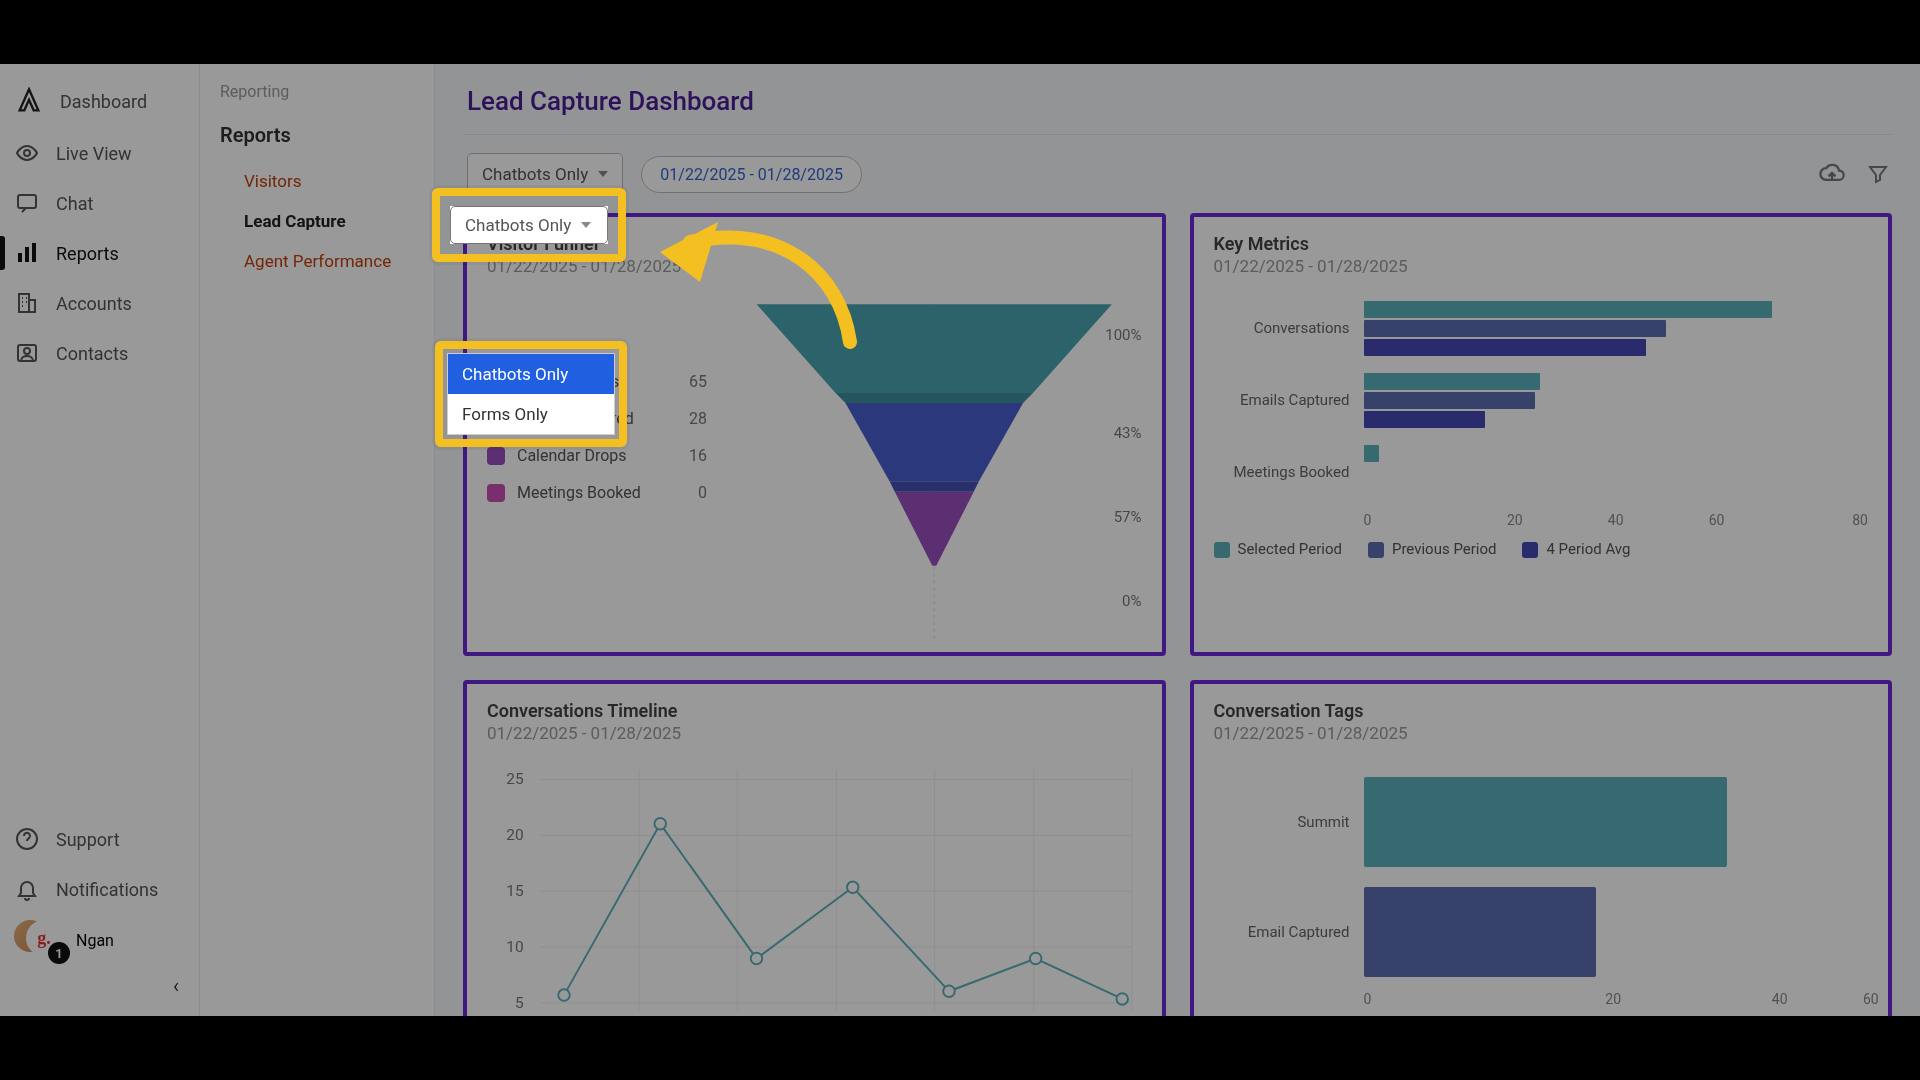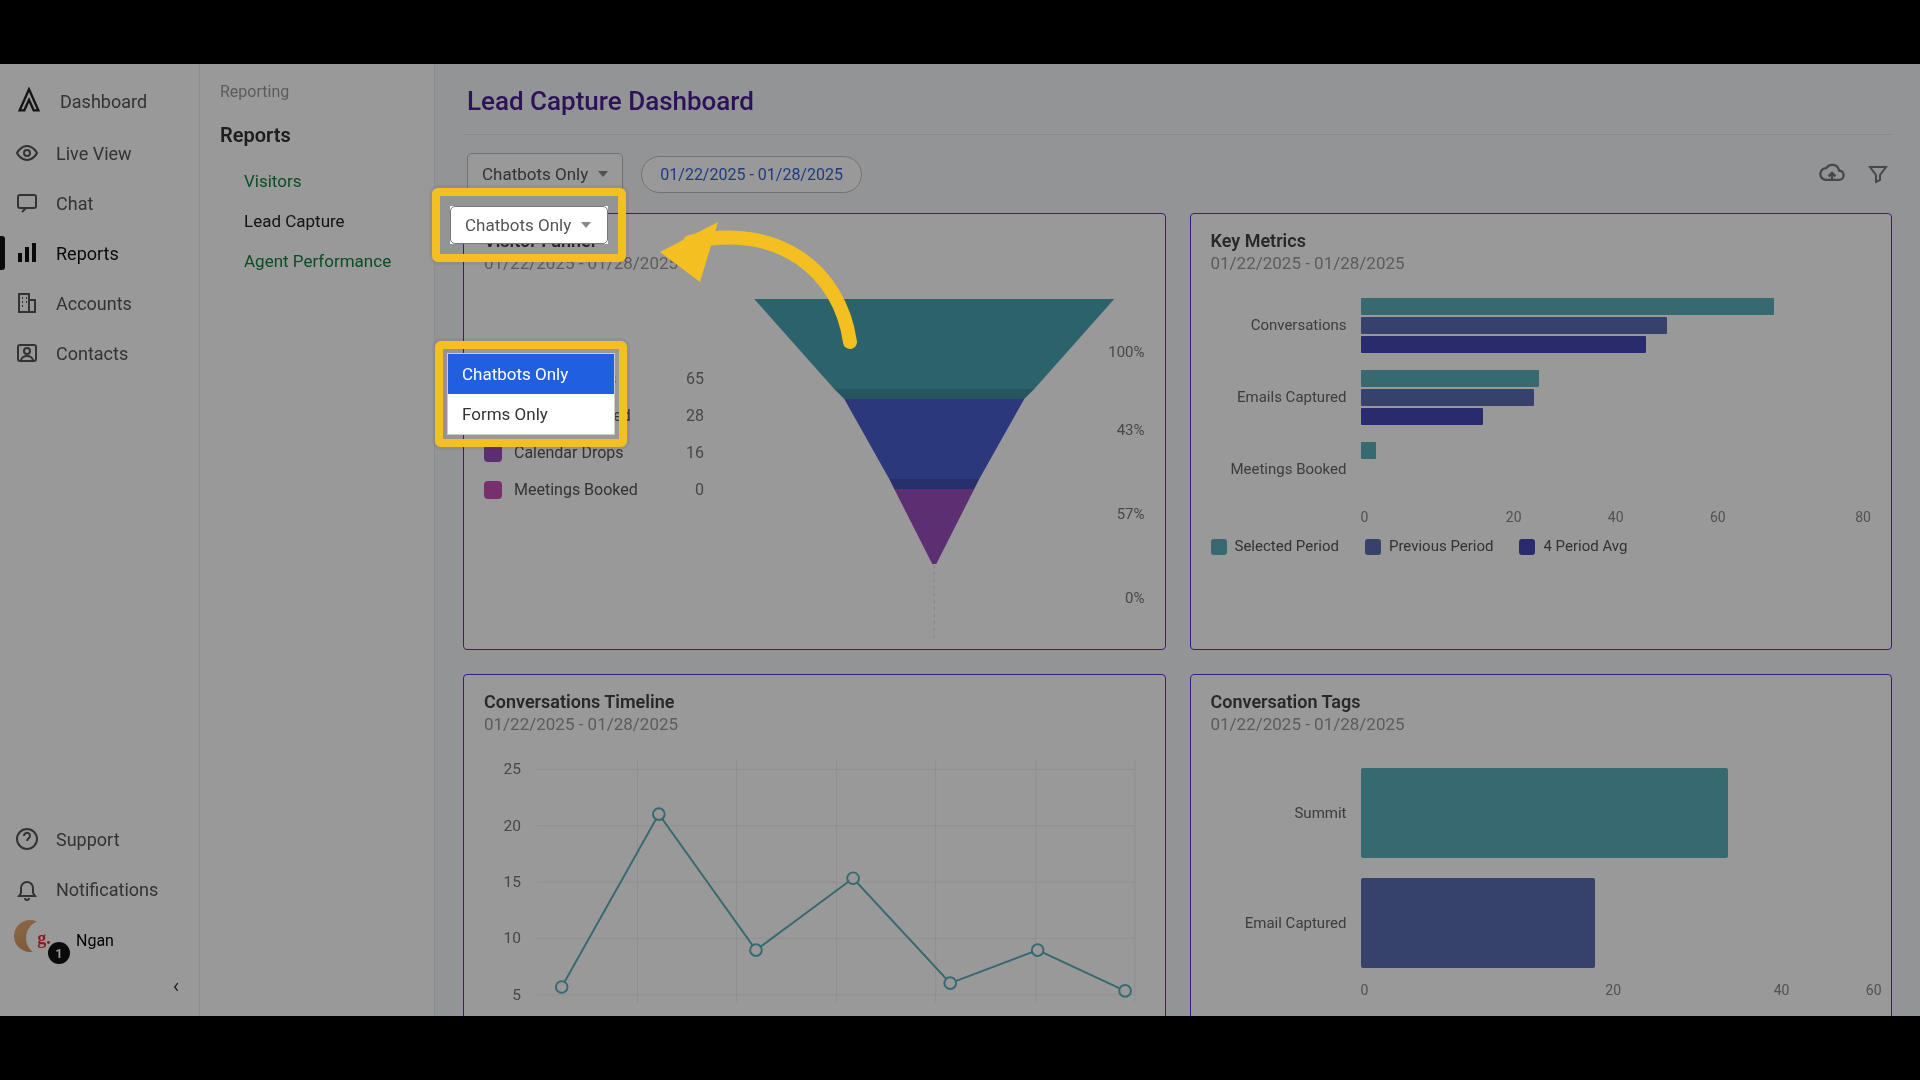--- a/index.html
+++ b/index.html
@@ -21,33 +21,33 @@
   .collapse { text-align:right; padding:8px 20px; color:#333; font-size:20px; cursor:pointer;}
   .user-row { display:flex; align-items:center; gap:12px; padding:6px 14px;}
   .avatar-stack { position:relative; width:50px; height:40px;}
   .avatar1 { position:absolute; left:0; top:0; width:32px; height:32px; border-radius:50%; background:linear-gradient(135deg,#e7b07a,#c98a55);}
   .avatar2 { position:absolute; left:14px; top:2px; width:32px; height:32px; border-radius:50%; background:#fff; display:flex; align-items:center; justify-content:center; color:#e03636; font-weight:700; font-size:18px; font-family:Georgia,serif; box-shadow:0 0 0 2px #fff;}
   .badge { position:absolute; left:34px; top:22px; width:22px; height:22px; border-radius:50%; background:#111; color:#fff; display:flex; align-items:center; justify-content:center; font-size:13px; font-weight:600;}
   
   .subnav { width:235px; border-right:1px solid #ececec; background:#fff; padding:18px 20px;}
   .subnav-eyebrow { color:#9a9a9a; font-size:16px; margin-bottom:22px;}
   .subnav-head { color:#333; font-size:20px; font-weight:600; margin-bottom:14px;}
-  .subnav-item { color:#15803d; font-size:17px; padding:10px 4px 10px 24px; cursor:pointer;}
-  .subnav-item.active { color:#222; font-weight:400;}
+  .subnav-item { color:#c2410c; font-size:17px; padding:10px 4px 10px 24px; cursor:pointer;}
+  .subnav-item.active { color:#222; font-weight:700;}
   
   .main { flex:1; overflow:auto; padding:18px 28px 0 28px; position:relative;}
   .page-title { font-size:26px; color:#4c1d95; font-weight:500; margin:4px 0 18px 4px;}
   .filter-row { display:flex; align-items:center; gap:18px; border-top:1px solid #e5e5e5; padding:18px 0 18px 4px; position:relative;}
   .select-box { border:1px solid #bdbdbd; border-radius:5px; padding:10px 14px; background:#fff; display:flex; align-items:center; gap:10px; color:#555; font-size:17px; cursor:pointer;}
   .caret { width:0; height:0; border-left:5px solid transparent; border-right:5px solid transparent; border-top:6px solid #888;}
   .date-chip { border:1px solid #bdbdbd; border-radius:999px; padding:8px 18px; color:#3463d8; font-size:16px; background:#fff;}
   .filter-actions { margin-left:auto; display:flex; gap:18px; color:#777;}
   .icon-btn { width:28px; height:28px; display:flex; align-items:center; justify-content:center; cursor:pointer;}
   .cards { display:grid; grid-template-columns: 1fr 1fr; gap:24px;}
-  .card { background:#fff; border:1px solid #6d28d9; border-radius:4px; padding:16px 20px 10px 20px;}
+  .card { background:#fff; border:4px solid #6d28d9; border-radius:4px; padding:16px 20px 10px 20px;}
   .card-title { font-size:18px; color:#444; font-weight:600;}
   .card-sub { font-size:17px; color:#999; margin-top:2px;}
   
   .funnel-body { display:flex; gap:20px; margin-top:26px;}
   .funnel-legend { width:220px; padding-top:70px;}
   .fl-row { display:flex; align-items:center; gap:12px; margin-bottom:18px; font-size:16px; color:#555;}
   .sw { width:18px; height:18px; border-radius:4px;}
   .fl-val { margin-left:auto; color:#777;}
   .funnel-chart { flex:1; position:relative; height:340px;}
   .pct { position:absolute; right:0; font-size:15px; color:#777;}
@@ -248,21 +248,21 @@
           </div>
           <div class="funnel-chart">
             <svg width="100%" height="100%" viewBox="0 0 420 340">
               <line x1="210" y1="0" x2="210" y2="340" stroke="#ddd" stroke-dasharray="3 4"></line>
               <polygon points="30,0 390,0 310,90 110,90" fill="#4aa3b0"></polygon>
               <polygon points="110,90 310,90 300,100 120,100" fill="#3f8fa0"></polygon>
               <polygon points="120,100 300,100 255,180 165,180" fill="#4a5ecf"></polygon>
               <polygon points="165,180 255,180 250,190 170,190" fill="#4350b5"></polygon>
               <polygon points="170,190 250,190 212,265 208,265" fill="#9a4fc0"></polygon>
             </svg>
-            <span class="pct" style="top:44px">100%</span>
+            <span class="pct" style="top:24px">100%</span>
             <span class="pct" style="top:122px">43%</span>
             <span class="pct" style="top:206px">57%</span>
             <span class="pct" style="top:290px">0%</span>
           </div>
         </div>
       </div>
 
       <div class="card">
         <div class="card-title">Key Metrics</div>
         <div class="card-sub">01/22/2025 - 01/28/2025</div>

